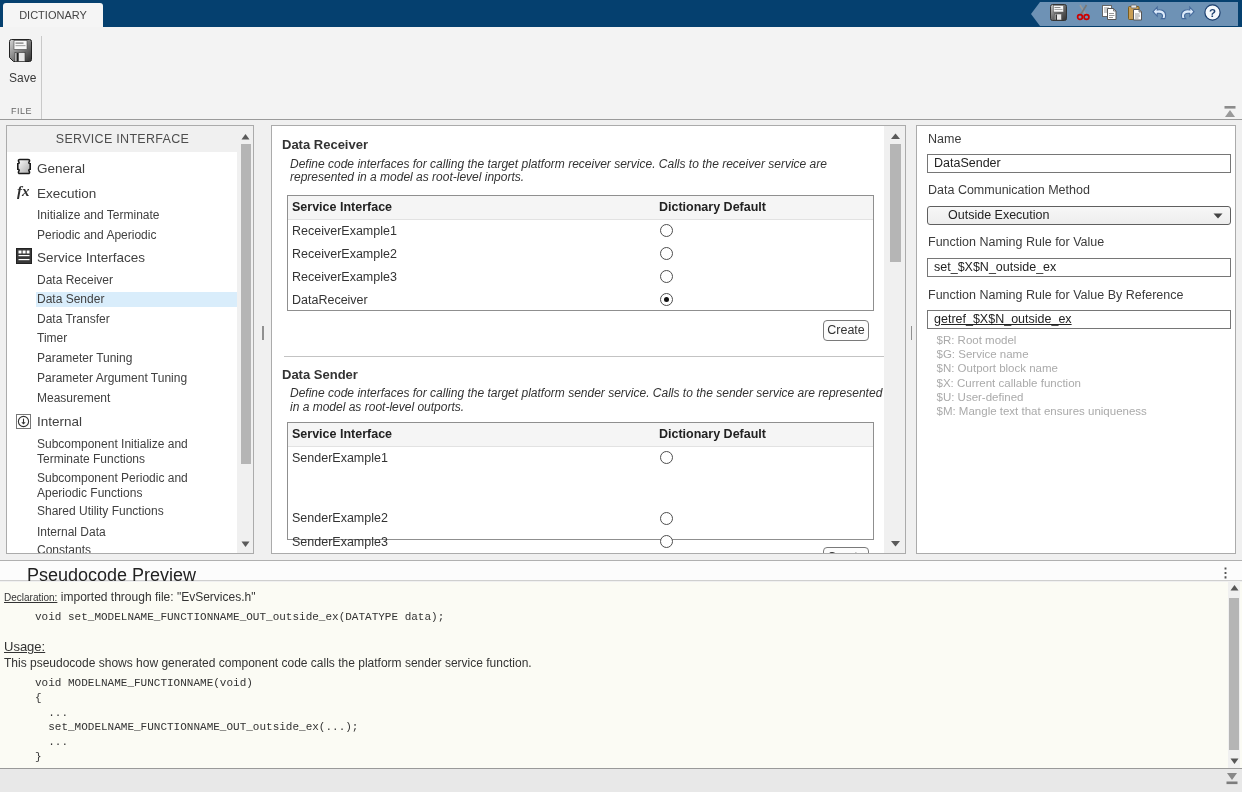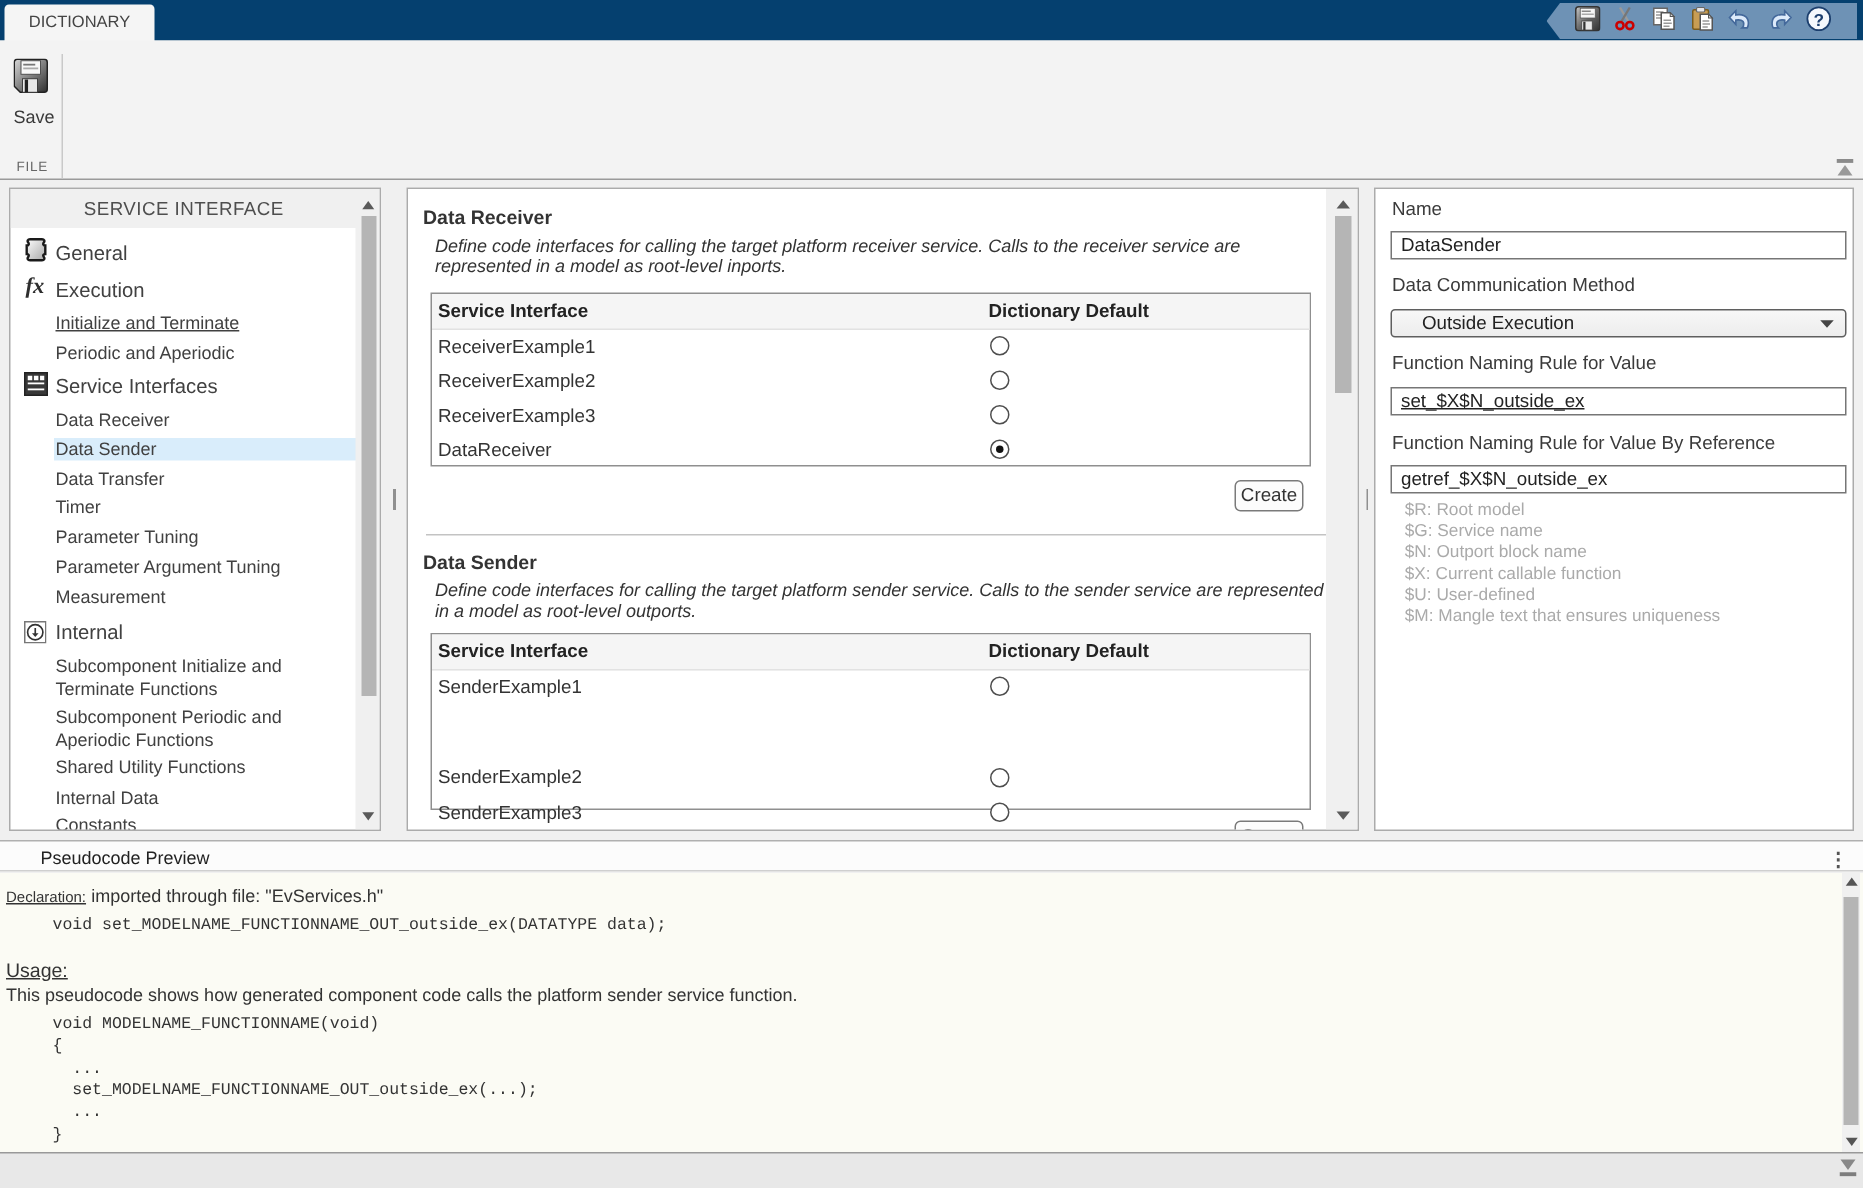--- a/index.html
+++ b/index.html
@@ -141,21 +141,21 @@
           <linearGradient id="gg" x1="0" y1="0" x2="1" y2="1">
             <stop offset="0" stop-color="#fdfdfd"></stop>
             <stop offset="1" stop-color="#a8a8a8"></stop>
           </linearGradient>
         </defs>
 <path d="M5 1.5 h8 c1.5 0 2 1.2 1.2 2.2 c-0.8 1 -0.2 2 1 2 v5.6 c-1.2 0 -1.8 1 -1 2 c0.8 1 0.3 2.2 -1.2 2.2 h-8 c-1.5 0 -2 -1.2 -1.2 -2.2 c0.8 -1 0.2 -2 -1 -2 v-5.6 c1.2 0 1.8 -1 1 -2 c-0.8 -1 -0.3 -2.2 1.2 -2.2 z" fill="url(#gg)" stroke="#1a1a1a" stroke-width="1.6"></path>
       </svg>
       <div class="tcat" style="top:33.5px; height:18px; line-height:18px;">General</div>
     <div class="ticon" style="top:57px; left:10px; font-family:'Liberation Serif',serif; font-style:italic; font-weight:bold; font-size:15px; color:#2e2e2e;">fx</div>
       <div class="tcat" style="top:58.5px; height:18px; line-height:18px;">Execution</div>
-    <div class="trow" style="top:80.0px; height:18px; line-height:18px;text-decoration:underline;">Initialize and Terminate</div>
+    <div class="trow" style="top:80.0px; height:18px; line-height:18px;">Initialize and Terminate</div>
     <div class="trow" style="top:100.4px; height:18px; line-height:18px;">Periodic and Aperiodic</div>
     <svg class="ticon" style="left:9px; top:122px" width="16" height="16" viewBox="0 0 16 16">
 <rect x="0.5" y="0.5" width="15" height="15" fill="#383838" stroke="#222"></rect>
 <rect x="2.5" y="2.5" width="3" height="3" fill="#fff"></rect>
 <rect x="6.6" y="2.5" width="3" height="3" fill="#fff"></rect>
 <rect x="10.7" y="2.5" width="2.8" height="3" fill="#fff"></rect>
 <rect x="2.5" y="7" width="11" height="1.2" fill="#fff"></rect>
 <rect x="2.5" y="11" width="11" height="1.2" fill="#fff"></rect>
       </svg>
       <div class="tcat" style="top:123.0px; height:18px; line-height:18px;">Service Interfaces</div>
@@ -252,37 +252,37 @@
   </div>
 
   <div class="panel" id="rpanel">
     <div class="rlabel" style="top:5.5px;">Name</div>
     <div class="rinput" style="top:28px;">DataSender</div>
     <div class="rlabel" style="top:56.5px;">Data Communication Method</div>
     <div class="rinput" style="top:79.5px; border-radius:3px; background:linear-gradient(#f7f7f7,#ededed); border-color:#5f5f5f; padding-left:20px;">Outside Execution<svg style="position:absolute; right:7px; top:6px;" width="10" height="6">
           <path d="M0.5 0.5 L9.5 0.5 L5 5.5 Z" fill="#444"></path>
         </svg></div>
     <div class="rlabel" style="top:108.5px;">Function Naming Rule for Value</div>
-    <div class="rinput" style="top:132px;text-decoration:underline;">set_$X$N_outside_ex</div>
+    <div class="rinput" style="top:132px;">set_$X$N_outside_ex</div>
     <div class="rlabel" style="top:161.5px;">Function Naming Rule for Value By Reference</div>
-    <div class="rinput" style="top:183.5px;">getref_$X$N_outside_ex</div>
+    <div class="rinput" style="top:183.5px;text-decoration:underline;">getref_$X$N_outside_ex</div>
     <div class="rhint" style="top:207.5px;">$R: Root model</div>
     <div class="rhint" style="top:221.85px;">$G: Service name</div>
     <div class="rhint" style="top:236.2px;">$N: Outport block name</div>
     <div class="rhint" style="top:250.55px;">$X: Current callable function</div>
     <div class="rhint" style="top:264.9px;text-align:center;">$U: User-defined</div>
     <div class="rhint" style="top:279.25px;">$M: Mangle text that ensures uniqueness</div>
   </div>
 
   <div class="abs" style="left:262px; top:206px; width:1.5px; height:14px; background:#909090;"></div>
   <div class="abs" style="left:910.5px; top:206px; width:1.5px; height:14px; background:#909090;"></div>
 </div>
 
 <div id="pshead"></div>
-<div class="abs" style="left:27px; top:565px; font-size:12px; color:#222;">Pseudocode Preview</div>
+<div class="abs" style="left:27px; top:565px; font-size:18px; color:#222;">Pseudocode Preview</div>
 <div class="abs" style="left:1219px; top:565px; font-size:13px; color:#555; font-weight:bold;">⋮</div>
 <div id="psbody"></div>
 <div class="abs" style="left:4px; top:589.5px; font-size:12.5px; color:#333; line-height:15px;"><span style="text-decoration:underline; font-size:10px;">Declaration:</span> <span style="font-size:12px;">imported through file: "EvServices.h"</span></div>
 <div class="abs mono" style="left:35px; top:610px; font-size:11px; color:#333; line-height:15px;">void set_MODELNAME_FUNCTIONNAME_OUT_outside_ex(DATATYPE data);</div>
 <div class="abs" style="left:4px; top:639px; font-size:13px; color:#333; text-decoration:underline; line-height:15px;">Usage:</div>
 <div class="abs" style="left:4px; top:656px; font-size:12px; color:#333; line-height:15px;">This pseudocode shows how generated component code calls the platform sender service function.</div>
 <pre class="abs mono" style="left:35px; top:676px; font-size:11px; color:#333; line-height:14.8px;">void MODELNAME_FUNCTIONNAME(void)
 {
   ...
   set_MODELNAME_FUNCTIONNAME_OUT_outside_ex(...);

